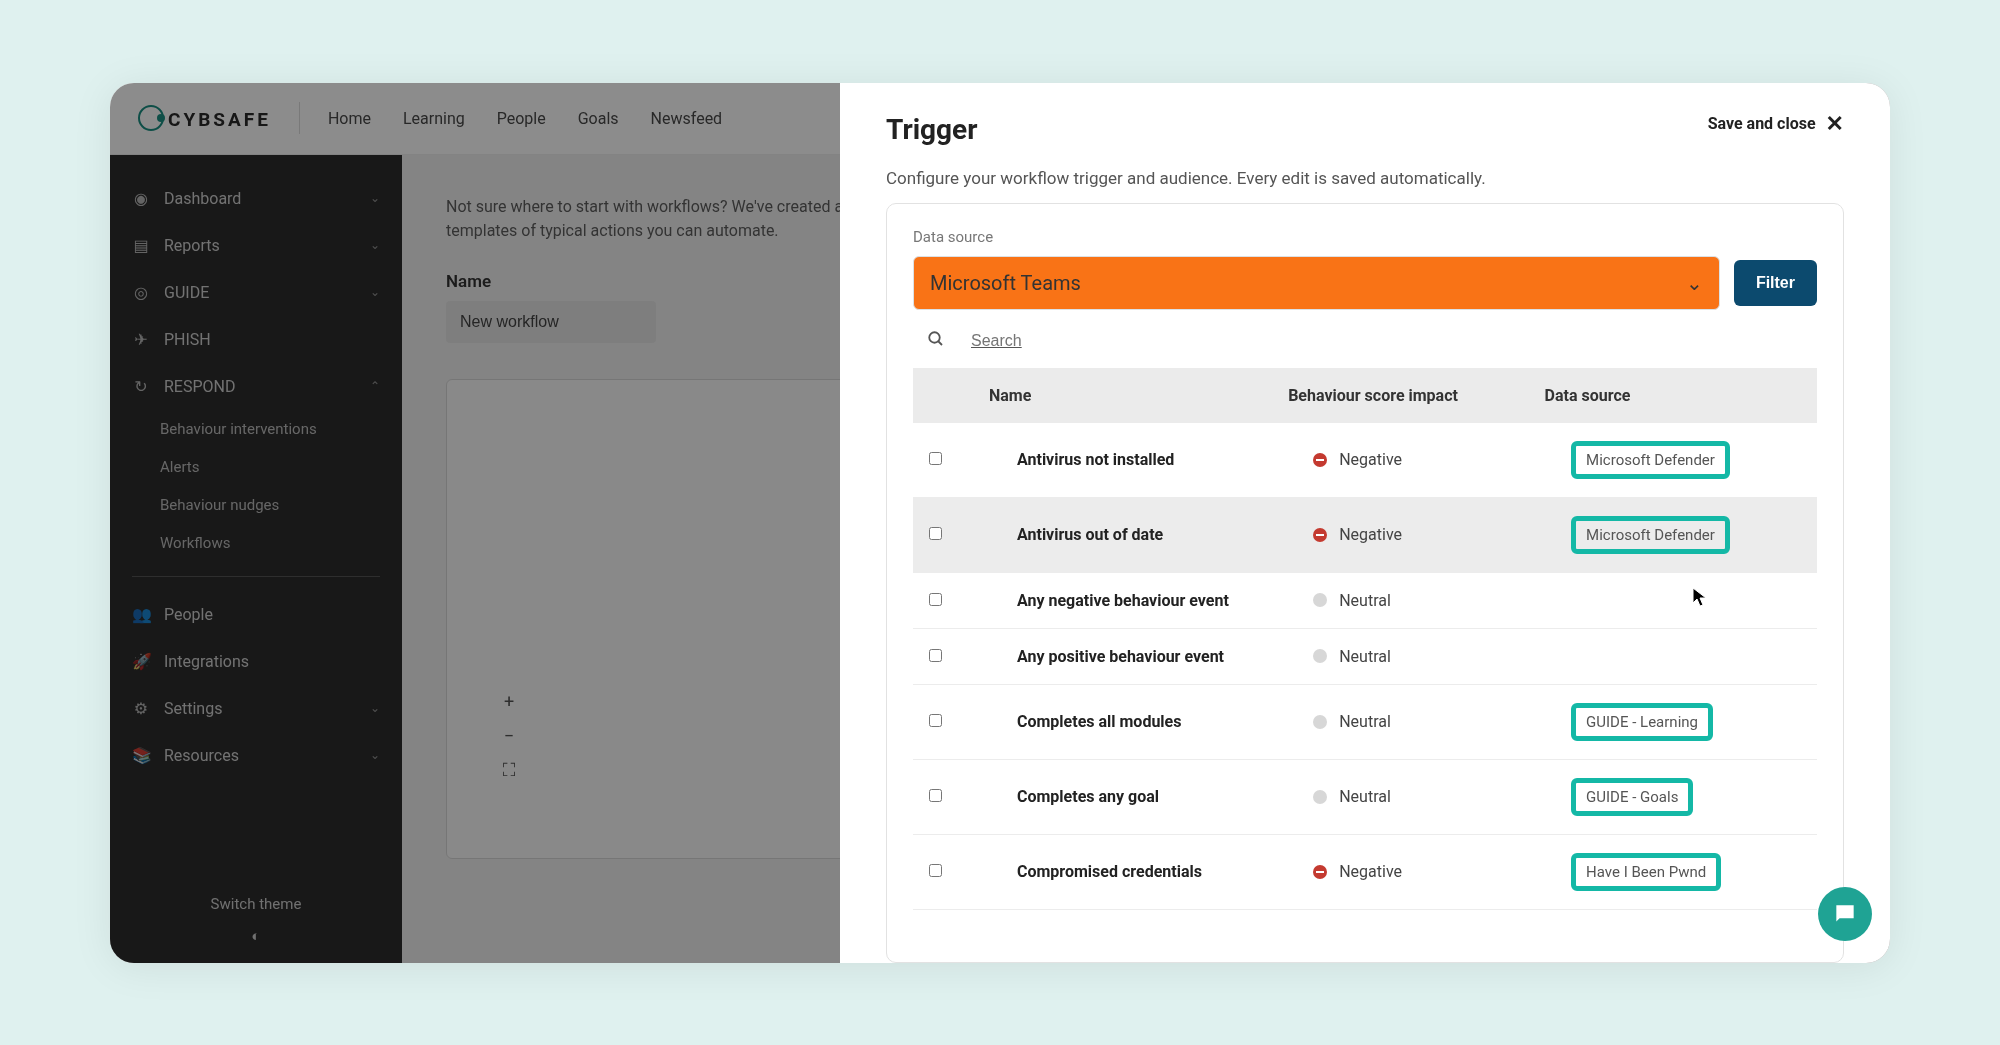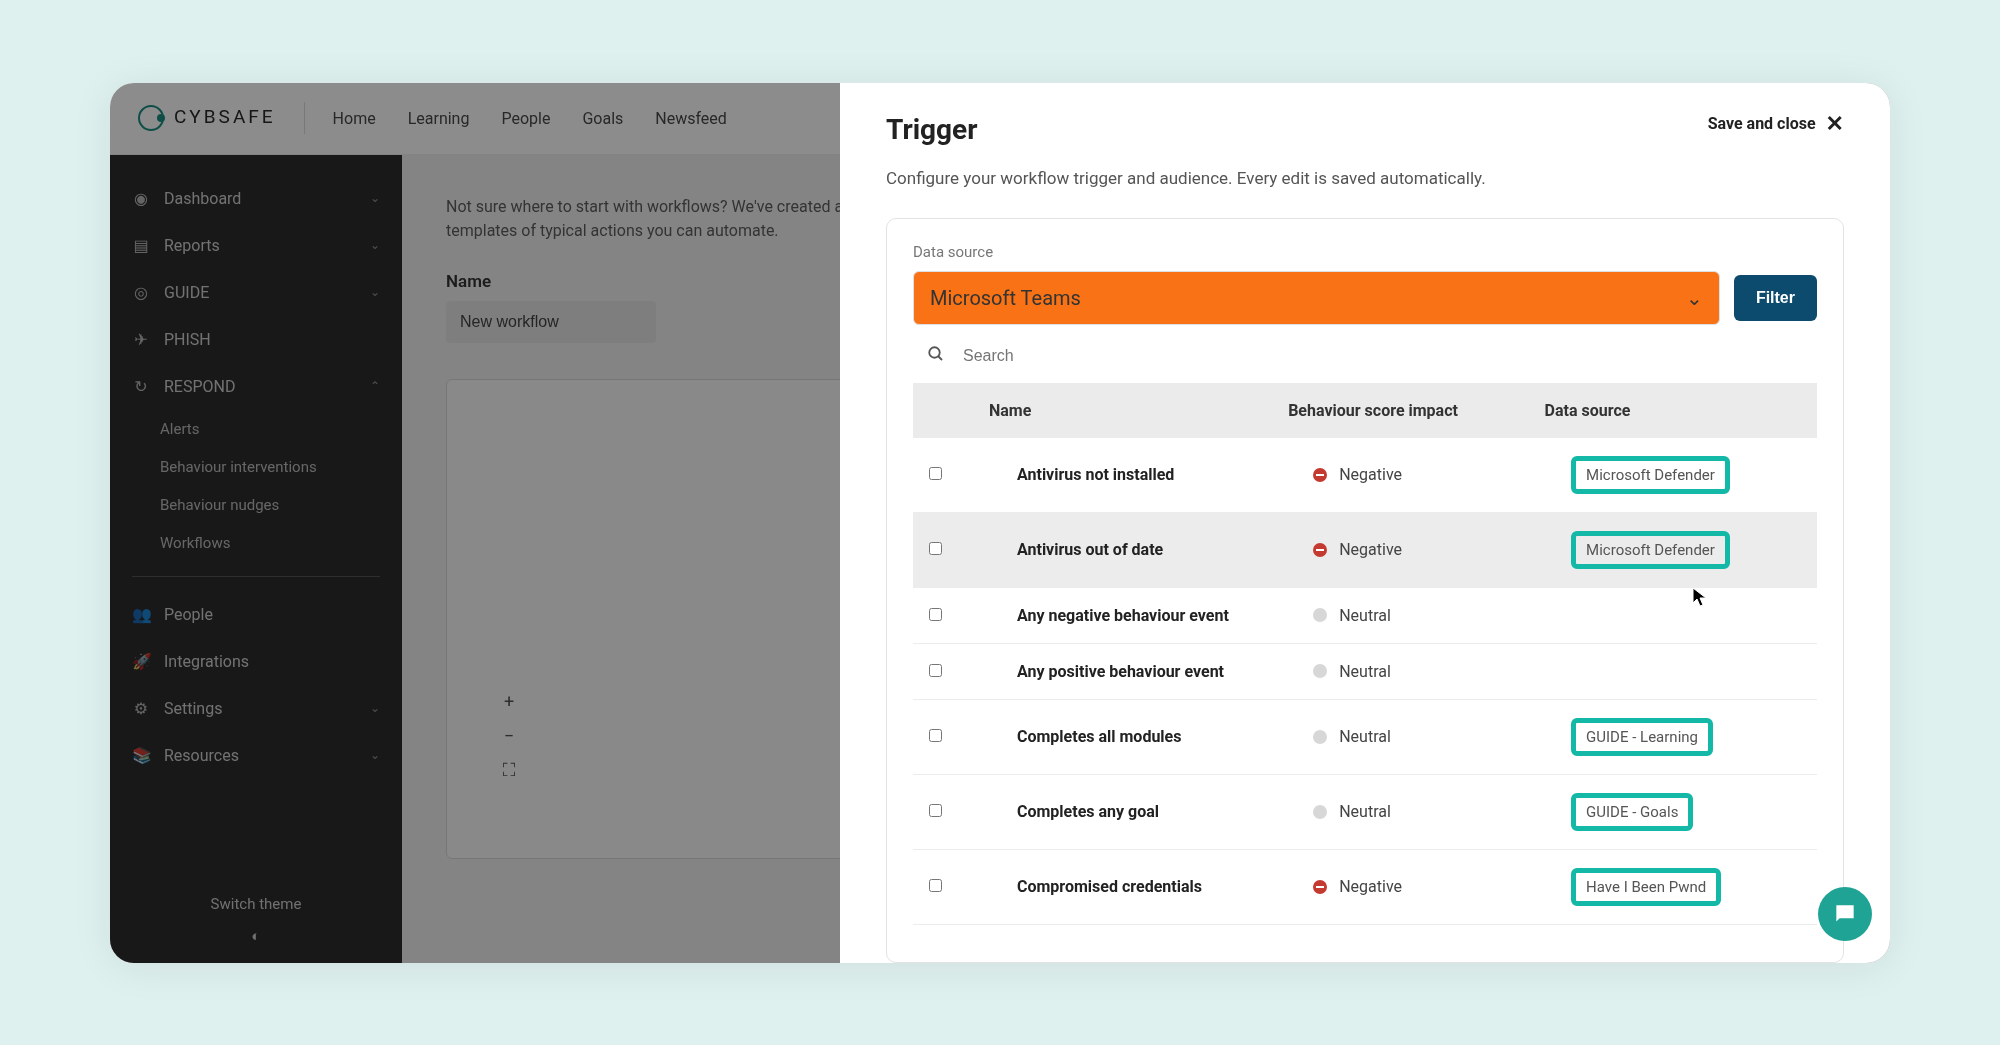--- a/index.html
+++ b/index.html
@@ -26,23 +26,23 @@
   height: 72px;
   display: flex;
   align-items: center;
   padding: 0 28px;
   gap: 28px;
   background: #fff;
   border-bottom: 1px solid #eee;
 }
 .logo {
   display: flex;
-  align-items: flex-start;
-  gap: 10px;
-  font-weight: 400;
+  align-items: flex-end;
+  gap: 4px;
+  font-weight: 700;
   letter-spacing: 3px;
   color: #2b2b2b;
   font-size: 19px;
 }
 .logo-mark {
   width: 26px; height: 26px;
   border: 2.4px solid #1a8f82;
   border-radius: 50%;
   position: relative;
 }
@@ -192,21 +192,21 @@
   font-size: 16px;
   font-weight: 700;
   color: #222;
   cursor: pointer;
 }
 .close-x {
   font-size: 22px;
   line-height: 1;
 }
 .panel {
-  margin-top: 30px;
+  margin-top: 15px;
   border: 1px solid #e2e2e2;
   border-radius: 10px;
   padding: 24px 26px 12px 26px;
   flex: 1;
   overflow: hidden;
   display: flex;
   flex-direction: column;
 }
 .mini-label { color: #777; font-size: 15px; margin-bottom: 10px; }
 .ds-row { display: flex; gap: 14px; align-items: center; }
@@ -229,23 +229,24 @@
   border: none;
   border-radius: 6px;
   padding: 14px 22px;
   font-size: 16px;
   font-weight: 600;
   cursor: pointer;
 }
 .search-row {
   display: flex;
   align-items: center;
-  gap: 18px;
+  gap: 26px;
   padding: 20px 14px 16px 14px;
   color: #555;
+  text-decoration: underline;
 }
 .search-row input {
   border: none;
   outline: none;
   font-size: 16px;
   color: #555;
   background: transparent;
   flex: 1;
 }
 .table {
@@ -345,22 +346,22 @@
           </div>
           <div class="side-item">
             <span class="side-icon">✈</span>
     <span>PHISH</span>
     </div>
           <div class="side-item">
             <span class="side-icon">↻</span>
     <span>RESPOND</span>
     <span class="chev">⌃</span>
           </div>
+          <div class="side-sub">Behaviour interventions</div>
           <div class="side-sub">Alerts</div>
-          <div class="side-sub">Behaviour interventions</div>
           <div class="side-sub">Behaviour nudges</div>
           <div class="side-sub">Workflows</div>
         </div>
       <div class="side-divider"></div>
       <div id="side-footer">
           <div class="side-item">
             <span class="side-icon">👥</span>
     <span>People</span>
     </div>
           <div class="side-item">

